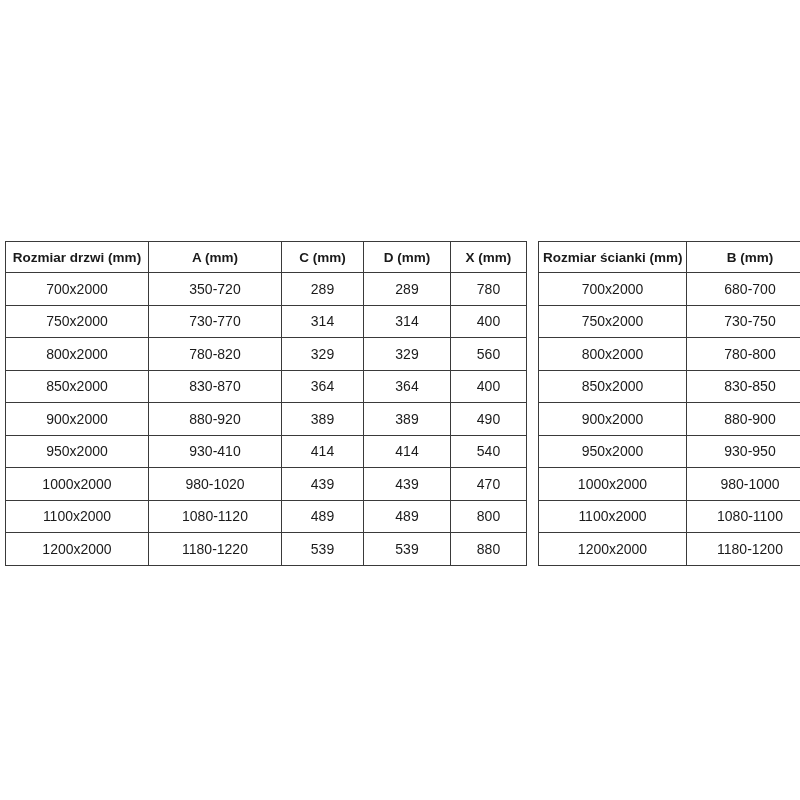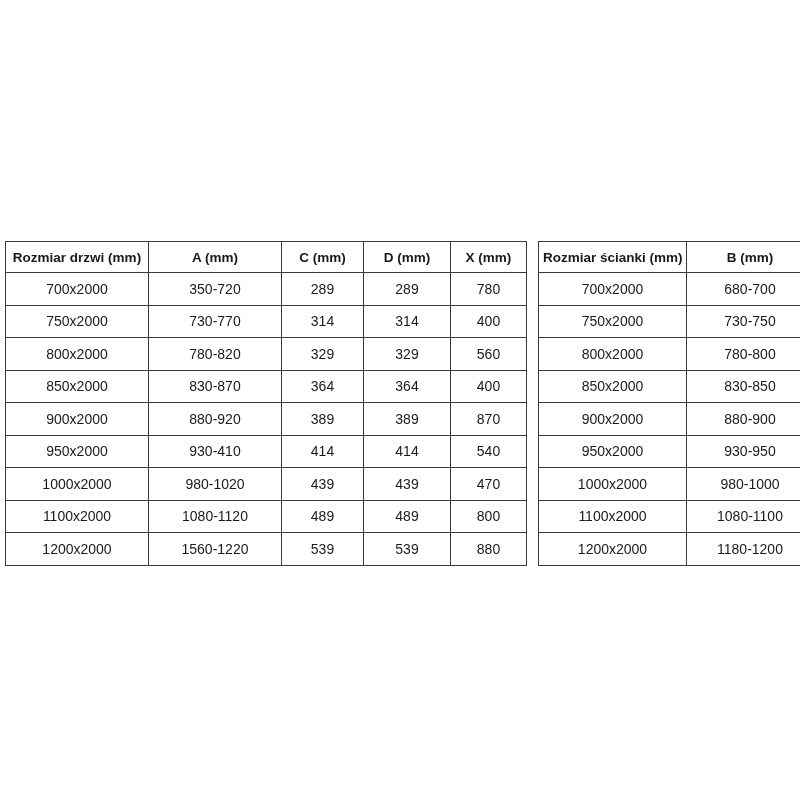--- a/index.html
+++ b/index.html
@@ -91,21 +91,21 @@
           <td>830-870</td>
           <td>364</td>
           <td>364</td>
           <td>400</td>
         </tr>
         <tr>
           <td>900x2000</td>
           <td>880-920</td>
           <td>389</td>
           <td>389</td>
-          <td>870</td>
+          <td>490</td>
         </tr>
         <tr>
           <td>950x2000</td>
           <td>930-410</td>
           <td>414</td>
           <td>414</td>
           <td>540</td>
         </tr>
         <tr>
           <td>1000x2000</td>
@@ -116,21 +116,21 @@
         </tr>
         <tr>
           <td>1100x2000</td>
           <td>1080-1120</td>
           <td>489</td>
           <td>489</td>
           <td>800</td>
         </tr>
         <tr>
           <td>1200x2000</td>
-          <td>1560-1220</td>
+          <td>1180-1220</td>
           <td>539</td>
           <td>539</td>
           <td>880</td>
         </tr>
       </tbody>
     </table>
   <table id="wall-table" class="spec-table">
       <thead>
         <tr>
           <th style="width: 139px;">Rozmiar ścianki (mm)</th>

